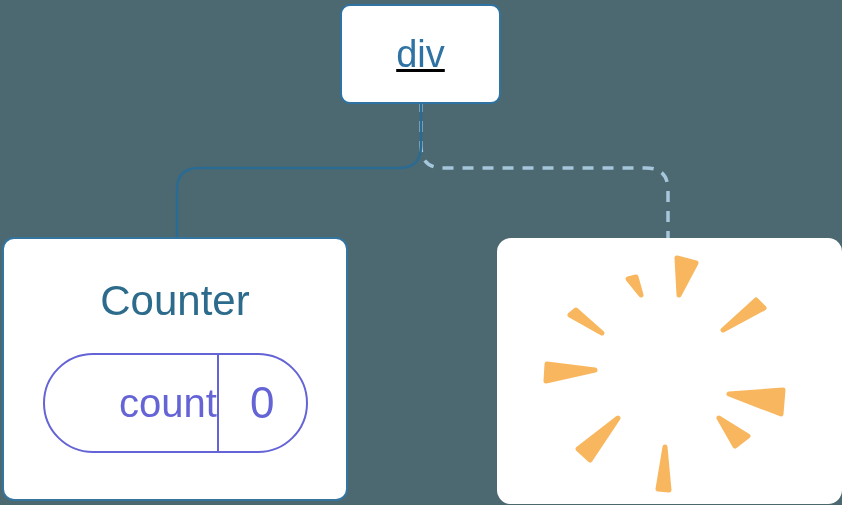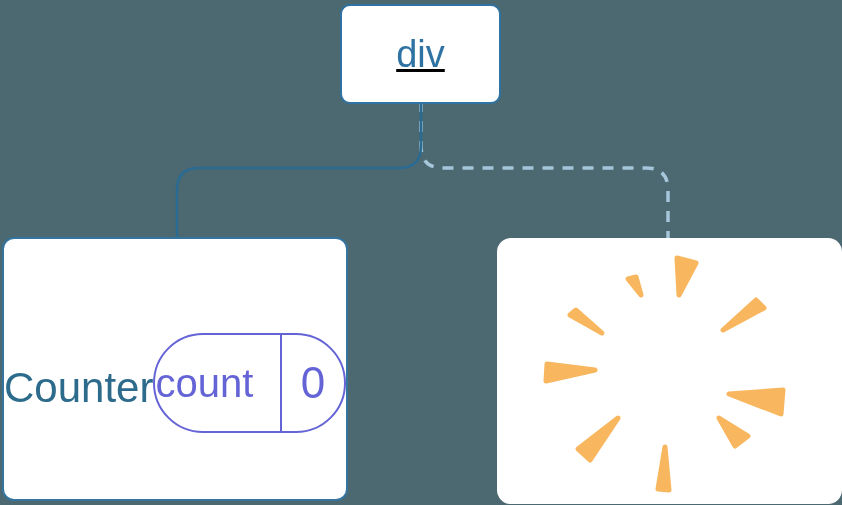--- a/index.html
+++ b/index.html
@@ -55,21 +55,21 @@
     font-weight: 500;
   }
   .counter-node {
     left: 2px;
     top: 237px;
     width: 346px;
     height: 264px;
     border: 2px solid var(--counter-border, #35749f);
     border-radius: 12px;
     display: flex;
-    flex-direction: row;
+    flex-direction: column;
     align-items: center;
   }
   .counter-title {
     margin-top: 38px;
     font-size: 42px;
     font-weight: 500;
     line-height: 1.15;
     color: var(--title-blue, #2d6b8c);
   }
   .state-pill {
@@ -79,21 +79,21 @@
     border: 2px solid var(--state-purple, #6564d6);
     border-radius: 50px;
     display: flex;
     color: var(--state-purple, #6564d6);
     box-sizing: border-box;
   }
   .state-key {
     flex: 0 0 66%;
     display: flex;
     align-items: center;
-    justify-content: flex-start;
+    justify-content: flex-end;
     font-size: 40px;
   }
   .state-value {
     flex: 1 1 auto;
     border-left: 2px solid var(--state-purple, #6564d6);
     display: flex;
     align-items: center;
     justify-content: center;
     font-size: 44px;
   }

